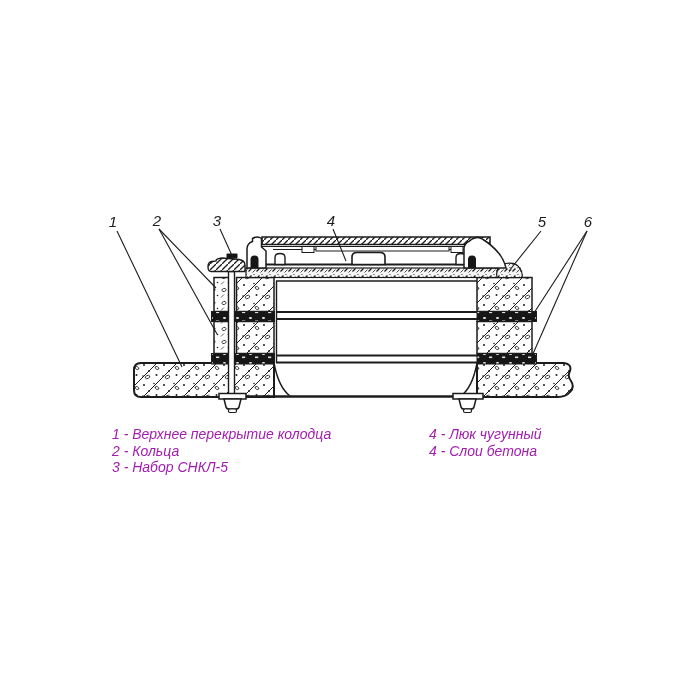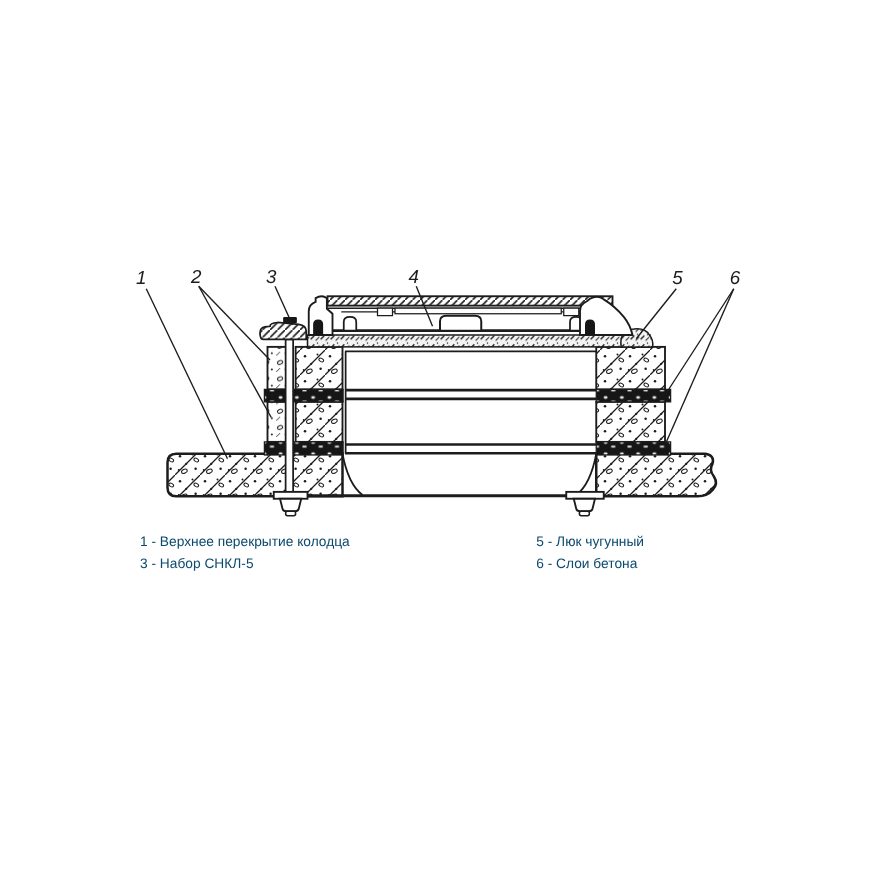--- a/index.html
+++ b/index.html
@@ -1,19 +1,19 @@
 <!DOCTYPE html>
 <html><head>
 <meta charset="utf-8">
 <style>
   html,body{margin:0;padding:0;background:#ffffff;}
   .stage{position:relative;width:700px;height:700px;background:#ffffff;overflow:hidden;
          font-family:"Liberation Sans",sans-serif;}
   .drawing{position:absolute;left:0;top:0;width:700px;height:700px;}
-  .legend-col{position:absolute;color:#0c4a6e;font-size:11px;
+  .legend-col{position:absolute;color:#a21caf;font-style:italic;font-size:14px;
               line-height:16.5px;white-space:nowrap;}
   .legend-left{left:112px;top:426px;}
   .legend-right{left:429px;top:426px;}
   svg text{font-family:"Liberation Sans",sans-serif;font-style:italic;fill:#1c1c1c;}
 </style>
 </head>
 <body>
 
 <div class="stage">
 
@@ -137,20 +137,21 @@
       <text x="157" y="226">2</text>
       <text x="217" y="226">3</text>
       <text x="331" y="226">4</text>
       <text x="542" y="227">5</text>
       <text x="588" y="227">6</text>
     </g>
   </svg>
 
   <div class="legend-col legend-left">
     <div class="legend-line">1 - Верхнее перекрытие колодца</div>
+    <div class="legend-line">2 - Кольца</div>
     <div class="legend-line">3 - Набор СНКЛ-5</div>
   </div>
   <div class="legend-col legend-right">
-    <div class="legend-line">5 - Люк чугунный</div>
-    <div class="legend-line">6 - Слои бетона</div>
+    <div class="legend-line">4 - Люк чугунный</div>
+    <div class="legend-line">4 - Слои бетона</div>
   </div>
 
 </div>
 
 </body></html>

